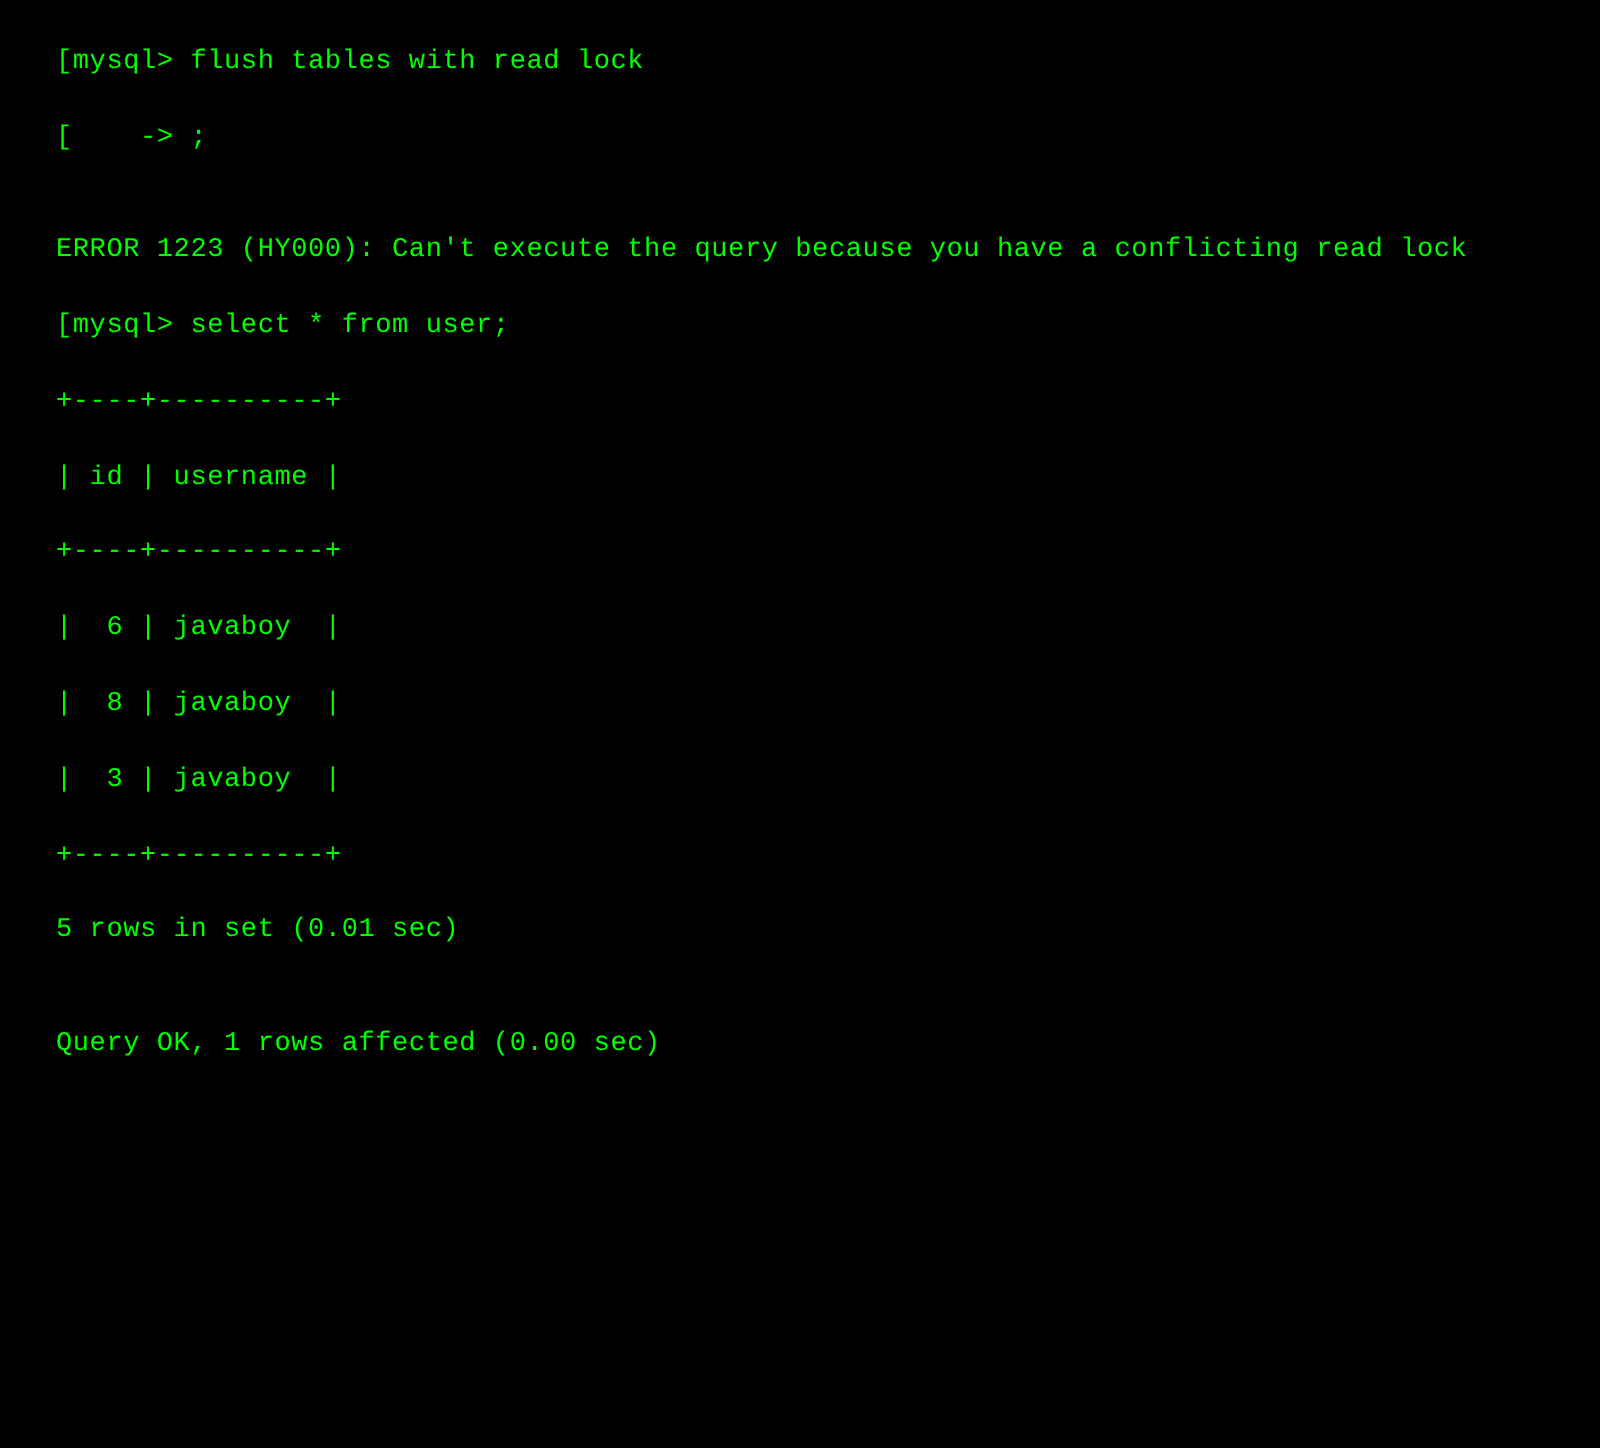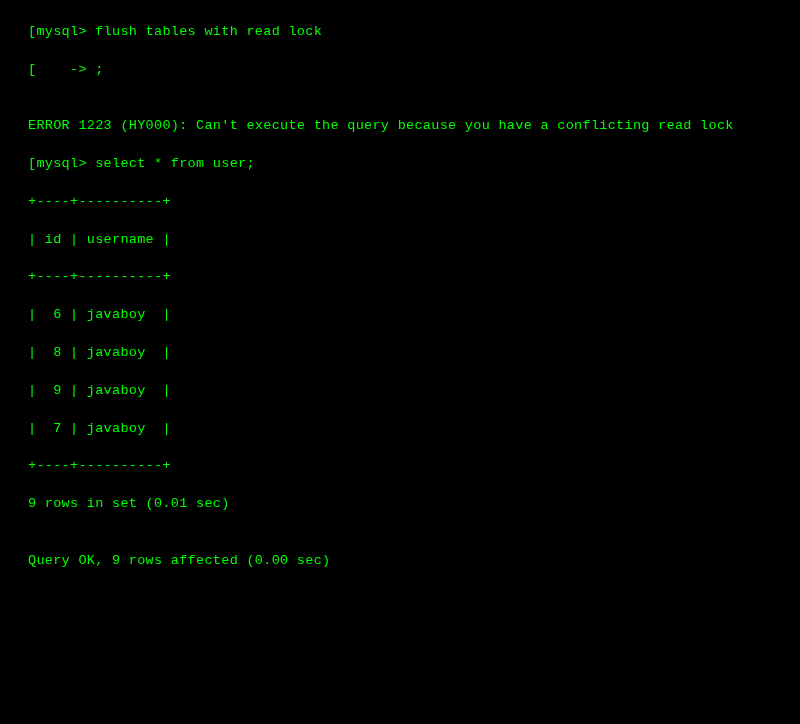--- a/index.html
+++ b/index.html
@@ -34,26 +34,25 @@
 <span class="line">[mysql&gt; flush tables with read lock</span>
 <span class="line">[    -&gt; ;</span>
 <span class="line"></span>
 <span class="line">ERROR 1223 (HY000): Can't execute the query because you have a conflicting read lock</span>
 <span class="line">[mysql&gt; select * from user;</span>
 <span class="line">+----+----------+</span>
 <span class="line">| id | username |</span>
 <span class="line">+----+----------+</span>
 <span class="line">|  6 | javaboy  |</span>
 <span class="line">|  8 | javaboy  |</span>
-<span class="line">|  9 | javaboy  |</span>
-<span class="line">|  7 | javaboy  |</span>
+<span class="line">|  3 | javaboy  |</span>
 <span class="line">+----+----------+</span>
-<span class="line">9 rows in set (0.01 sec)</span>
+<span class="line">5 rows in set (0.01 sec)</span>
 <span class="line"></span>
-<span class="line">Query OK, 9 rows affected (0.00 sec)</span>
+<span class="line">Query OK, 1 rows affected (0.00 sec)</span>
 <span class="line"></span>
 
 
 <span class="line"></span>
 
 
 
 
 
 

